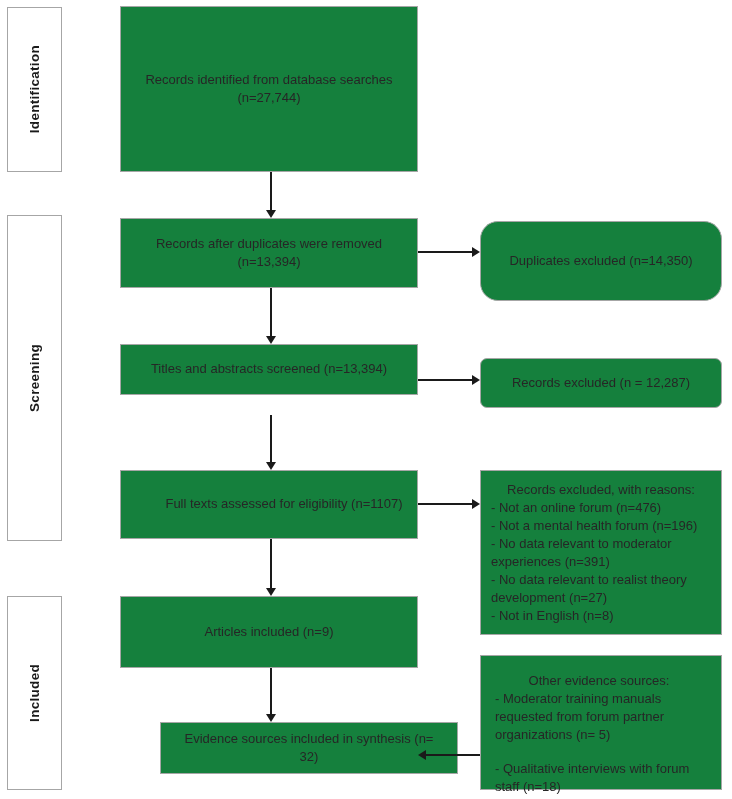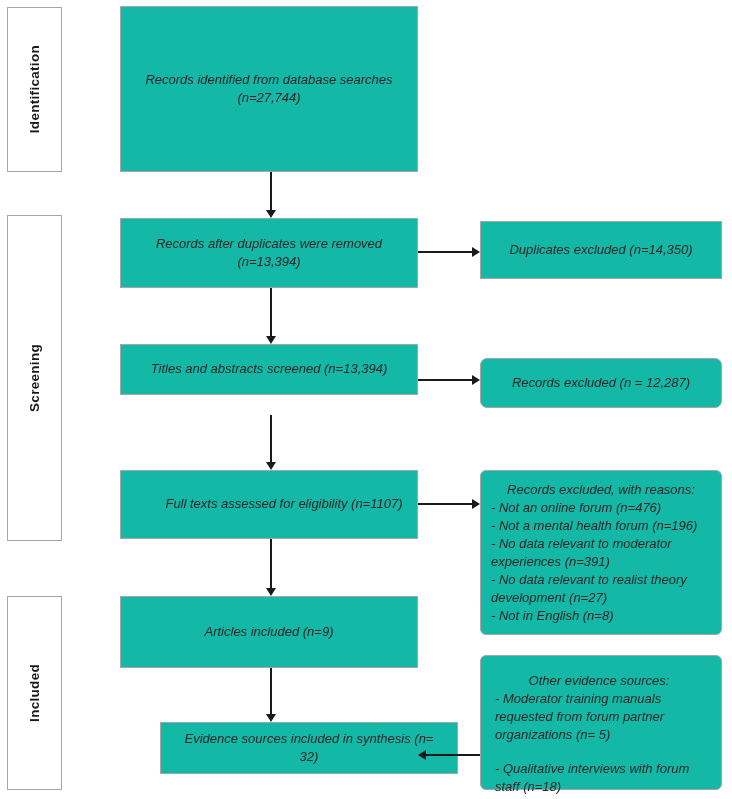--- a/index.html
+++ b/index.html
@@ -13,45 +13,43 @@
   body{font-family:"Liberation Sans", sans-serif;color:var(--text);}
   .canvas{
     position:relative;
     width:732px;height:799px;
     background:var(--background);
     overflow:hidden;
   }
   .box{
     position:absolute;
     border:1px solid var(--box_border);
-    background:#14b8a6;
+    background:#15803d;
     font-size:13px;
     line-height:1.4;
     color:var(--text);
-    font-style:italic;
   }
   .flowbox{
     left:120px;width:298px;
     display:flex;flex-direction:column;
     align-items:center;justify-content:center;
     text-align:center;
     padding:4px 14px;
   }
   .sidebox{
     left:480px;width:242px;
     font-size:13px;
   }
   .sidebox.center{
     display:flex;align-items:center;justify-content:center;text-align:center;
     padding:4px 10px;
   }
   .sidebox.list{
     padding:10px 10px 6px 10px;
     line-height:18px;
-    border-radius:6px;
   }
   .sidebox .heading{text-align:center;}
   .sidebox .item{text-align:left;}
   .sidebox.other{padding:16px 18px 6px 14px;}
   .sidebox.other .gap{margin-top:16px;}
   .stage{
     position:absolute;
     left:7px;width:55px;
     border:1px solid var(--box_border);
     background:#ffffff;
@@ -119,21 +117,21 @@
   </div>
 
   <div class="box flowbox" style="top:596px;height:72px;">
     <div>Articles included (n=9)</div>
   </div>
 
   <div class="box flowbox" style="top:722px;height:52px;margin-left:40px;">
     <div>Evidence sources included in synthesis (n= 32)</div>
   </div>
 
-  <div class="box sidebox center" style="top:221px;height:58px;">
+  <div class="box sidebox center" style="top:221px;height:80px;border-radius:18px;">
     <div>Duplicates excluded (n=14,350)</div>
   </div>
 
   <div class="box sidebox center" style="top:358px;height:50px;border-radius:7px;">
     <div>Records excluded (n = 12,287)</div>
   </div>
 
   <div class="box sidebox list" style="top:470px;height:165px;">
     <div class="heading">Records excluded, with reasons:</div>
     <div class="item">- Not an online forum (n=476)</div>

